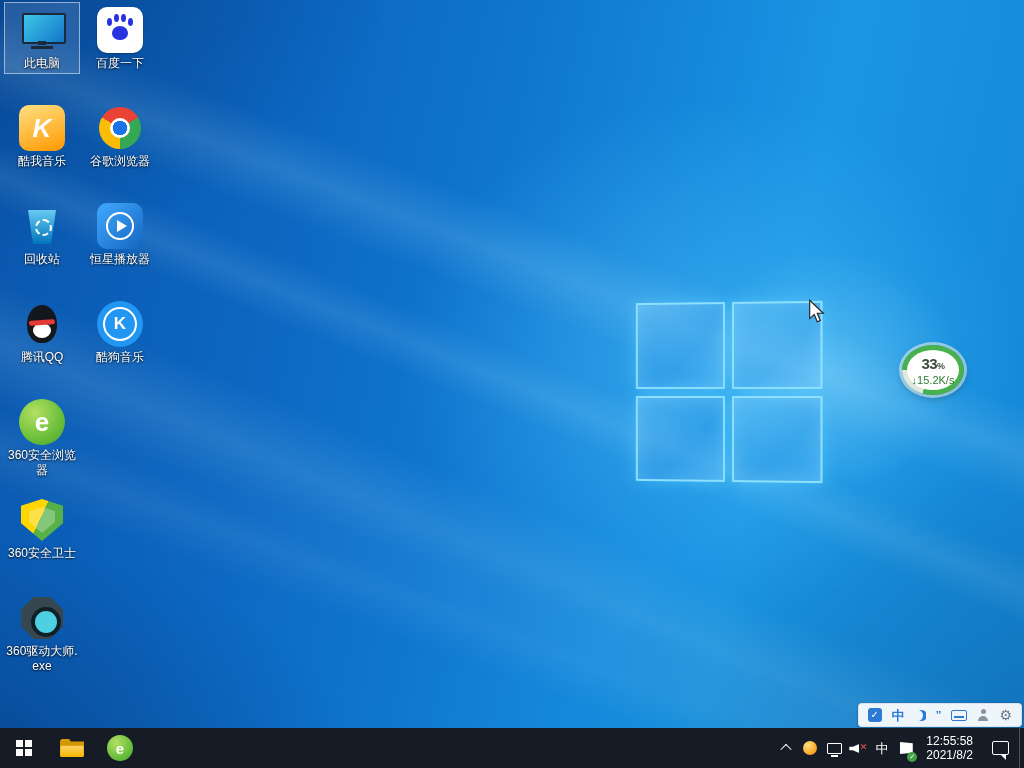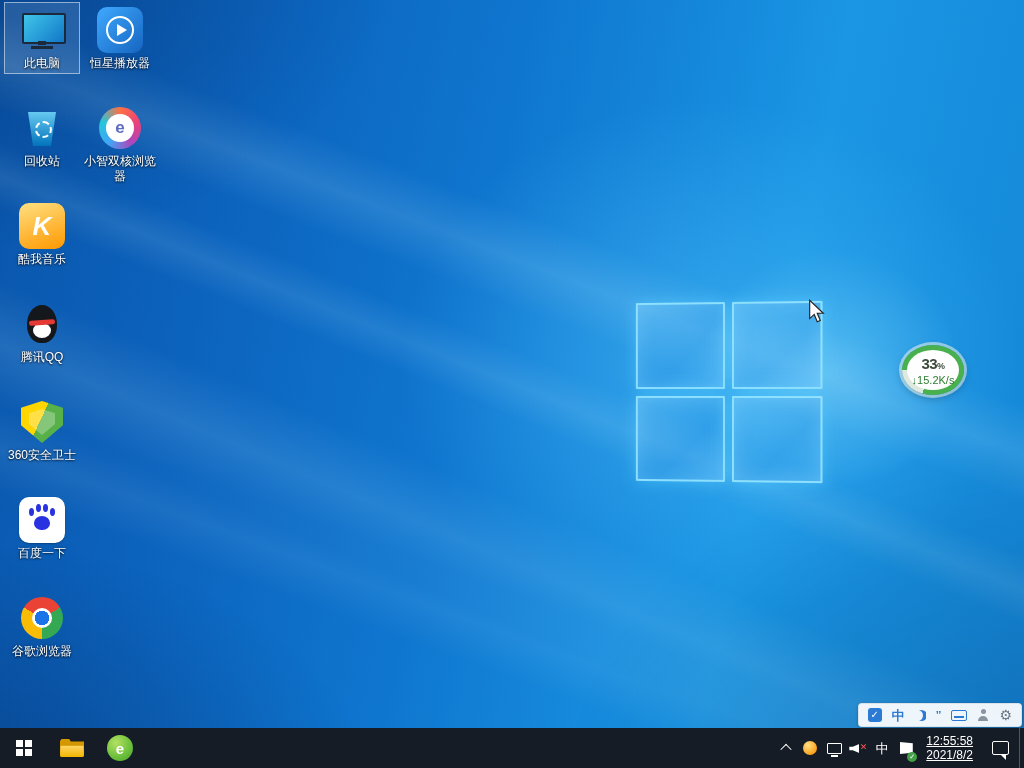--- a/index.html
+++ b/index.html
@@ -185,21 +185,21 @@
   .net-ic::after { content:""; position:absolute; left:3px; right:3px; bottom:-4px; height:1.6px; background:#fff; }
   .vol-ic { position:relative; width:18px; height:14px; }
   .vol-ic::before { content:""; position:absolute; left:0; top:3px; width:10px; height:9px; background:#fff;
     clip-path:polygon(0 30%, 35% 30%, 100% 0, 100% 100%, 35% 70%, 0 70%); }
   .vol-ic::after { content:"✕"; position:absolute; right:0; top:2px; color:#ff5252; font-size:9px; font-weight:bold; line-height:1; }
   .ime-ind { color:#fff; font-size:13px; line-height:1; }
   .flag-ic { position:relative; width:13px; height:12px; background:#fff;
     clip-path:polygon(0 0, 100% 10%, 100% 90%, 0 100%); }
   .flag-check { position:absolute; right:1px; bottom:6px; width:10px; height:10px; border-radius:50%;
     background:#43a047; color:#fff; font-size:7px; line-height:10px; text-align:center; }
-  .clock { padding:0 8px; color:#fff; font-size:12px; line-height:14px; text-align:center; cursor:pointer;text-decoration:underline; }
+  .clock { padding:0 8px; color:#fff; font-size:12px; line-height:14px; text-align:center; cursor:pointer; }
   .ac-btn { width:38px; height:40px; display:flex; align-items:center; justify-content:center; cursor:pointer; }
   .ac-ic { position:relative; width:17px; height:14px; border:1.6px solid #fff; border-radius:2px; }
   .ac-ic::after { content:""; position:absolute; right:2px; bottom:-6px; width:0; height:0;
     border-left:5px solid transparent; border-top:5px solid #fff; }
   .show-desktop { width:5px; height:40px; border-left:1px solid rgba(255,255,255,0.25); cursor:pointer; }
 </style>
 </head>
 <body>
 
 <div class="wallpaper">
@@ -220,66 +220,78 @@
 
 <div class="icon-grid">
   <div class="cell selected">
     <div class="icwrap">
       <span class="dicon ic-pc"></span>
       <div class="dlabel">此电脑</div>
     </div>
   </div>
   <div class="cell">
     <div class="icwrap">
+      <span class="dicon ic-kuwo"></span>
+      <div class="dlabel">酷我音乐</div>
+    </div>
+  </div>
+  <div class="cell">
+    <div class="icwrap">
       <span class="dicon ic-recycle"></span>
       <div class="dlabel">回收站</div>
-    </div>
-  </div>
-  <div class="cell">
-    <div class="icwrap">
-      <span class="dicon ic-kuwo"></span>
-      <div class="dlabel">酷我音乐</div>
     </div>
   </div>
   <div class="cell">
     <div class="icwrap">
       <span class="dicon ic-qq">
           <i class="scarf"></i>
         </span>
       <div class="dlabel">腾讯QQ</div>
     </div>
   </div>
   <div class="cell">
     <div class="icwrap">
+      <span class="dicon ic-e360"></span>
+      <div class="dlabel">360安全浏览器</div>
+    </div>
+  </div>
+  <div class="cell">
+    <div class="icwrap">
       <span class="dicon ic-guard"></span>
       <div class="dlabel">360安全卫士</div>
     </div>
   </div>
   <div class="cell">
     <div class="icwrap">
+      <span class="dicon ic-gear"></span>
+      <div class="dlabel">360驱动大师.exe</div>
+    </div>
+  </div>
+  <div class="cell">
+    <div class="icwrap">
       <span class="dicon ic-baidu"></span>
       <div class="dlabel">百度一下</div>
     </div>
   </div>
   <div class="cell">
     <div class="icwrap">
       <span class="dicon ic-chrome"></span>
       <div class="dlabel">谷歌浏览器</div>
     </div>
   </div>
   <div class="cell">
     <div class="icwrap">
       <span class="dicon ic-star"></span>
       <div class="dlabel">恒星播放器</div>
     </div>
   </div>
   <div class="cell">
     <div class="icwrap">
-      <span class="dicon ic-xiaozhi"></span>
-      <div class="dlabel">小智双核浏览器</div>
+      <span class="dicon ic-kugou"></span>
+      <div class="dlabel">酷狗音乐</div>
     </div>
   </div>
 </div>
 
 <div class="net-widget">
   <div class="ring">
     <div class="ring-inner">
       <div class="pct"><span>33</span><span class="pct-unit">%</span></div>
       <div class="spd">↓15.2K/s</div>
     </div>

